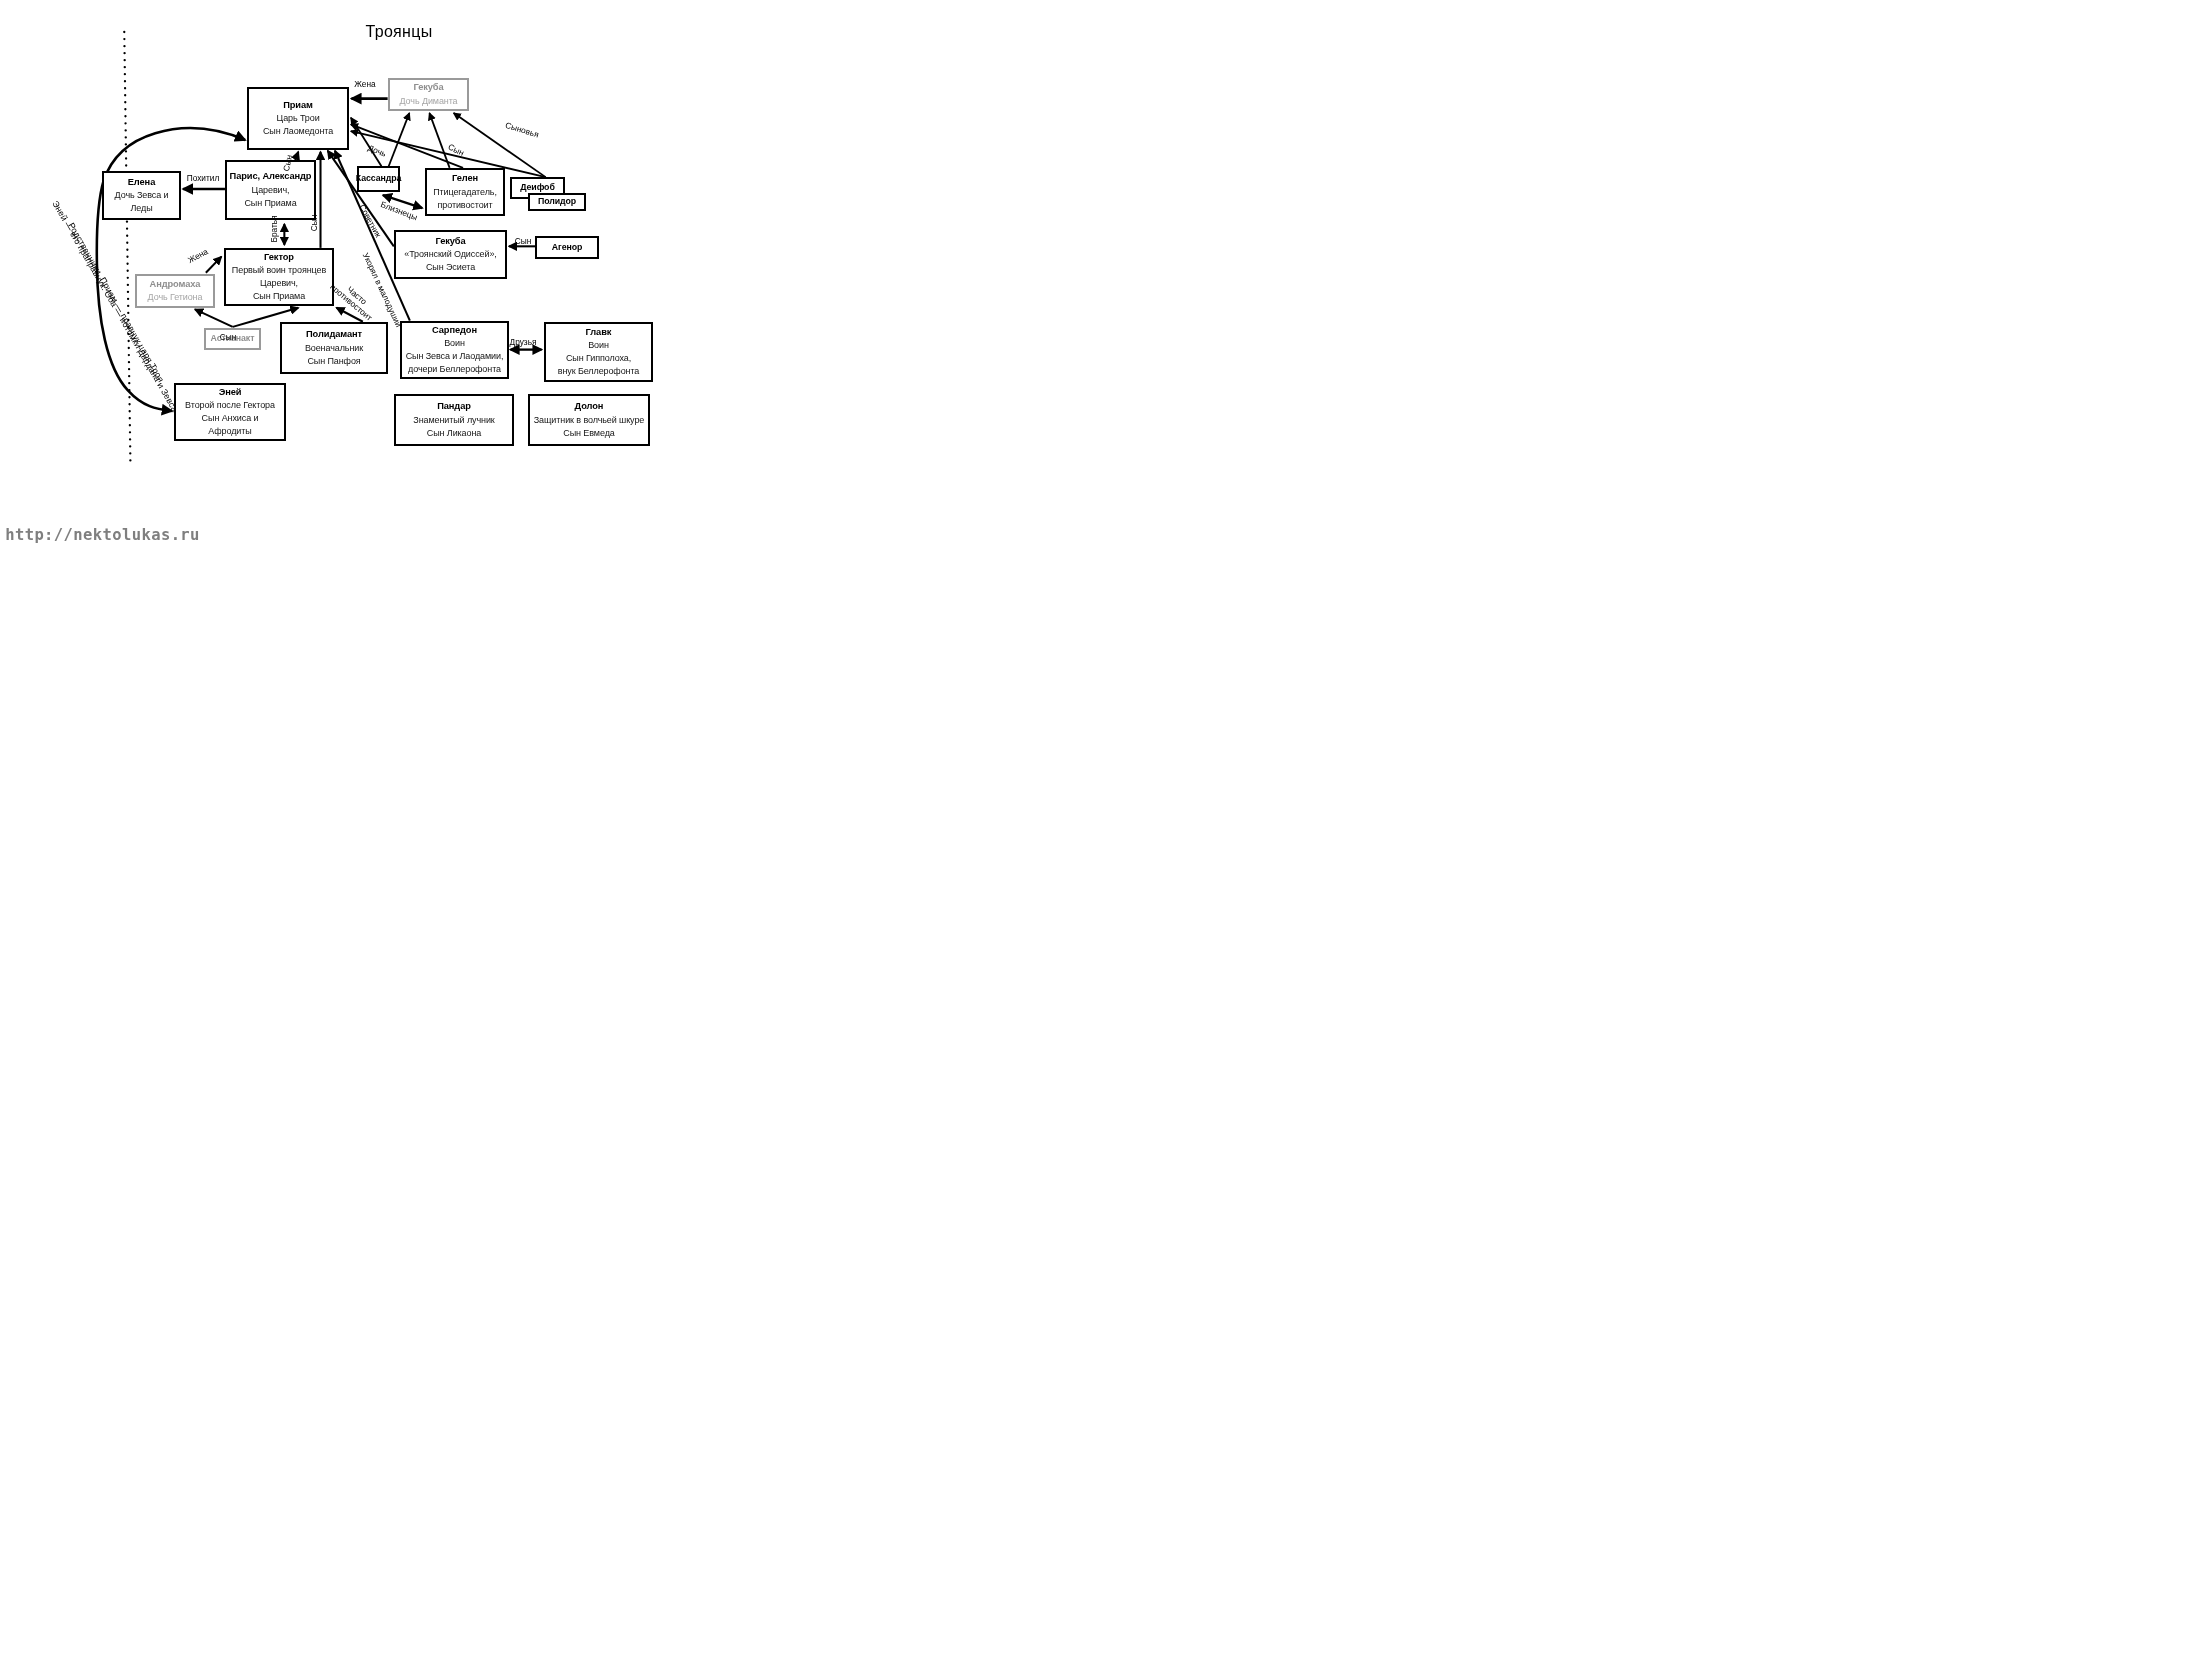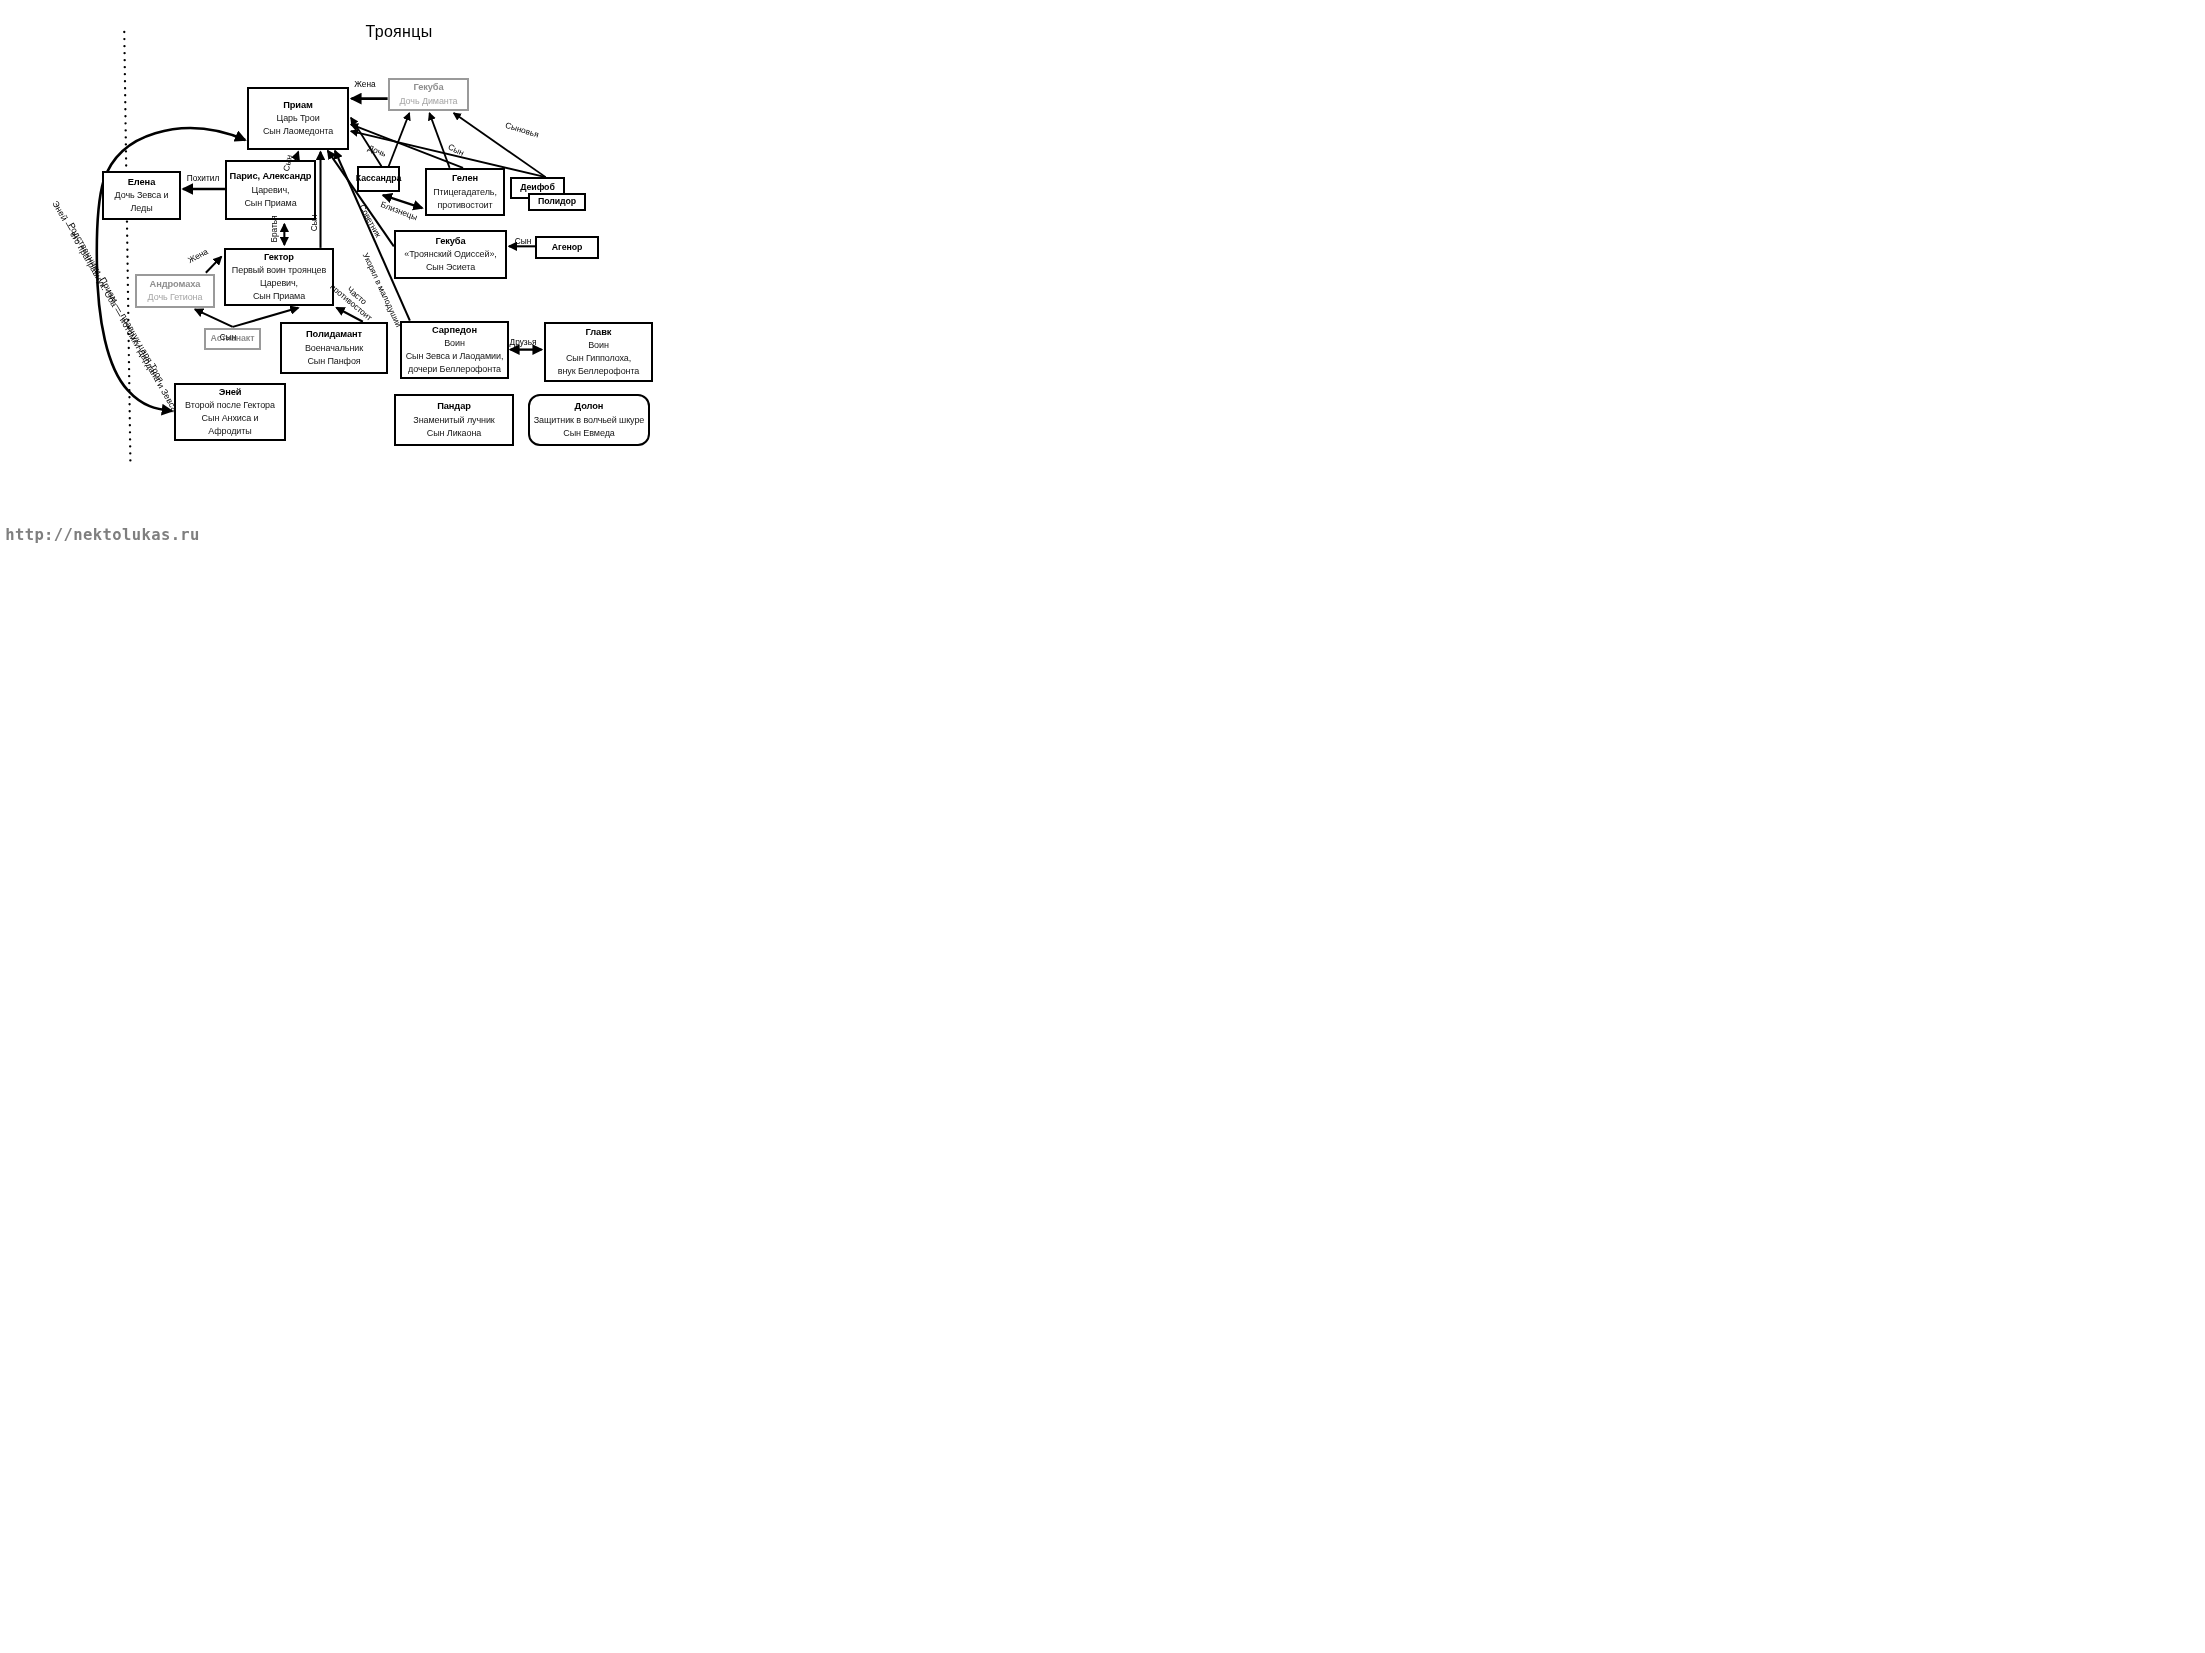--- a/index.html
+++ b/index.html
@@ -169,21 +169,21 @@
     <div class="d">Сын Анхиса и</div>
     <div class="d">Афродиты</div>
   </div>
 
   <div class="node" style="left:394px;top:394px;width:120px;height:52px;">
     <div class="t">Пандар</div>
     <div class="d">Знаменитый лучник</div>
     <div class="d">Сын Ликаона</div>
   </div>
 
-  <div class="node" style="left:528px;top:394px;width:122px;height:52px;border-radius:12px;">
+  <div class="node" style="left:528px;top:394px;width:122px;height:52px;">
     <div class="t">Долон</div>
     <div class="d">Защитник в волчьей шкуре</div>
     <div class="d">Сын Евмеда</div>
   </div>
 
   <span class="lbl" style="left:365px;top:84px;">Жена</span>
   <span class="lbl" style="left:377px;top:151px;transform:translate(-50%,-50%) rotate(22deg);">Дочь</span>
   <span class="lbl" style="left:456px;top:150px;transform:translate(-50%,-50%) rotate(25deg);">Сын</span>
   <span class="lbl" style="left:522px;top:130px;transform:translate(-50%,-50%) rotate(17deg);">Сыновья</span>
   <span class="lbl" style="left:399px;top:211px;transform:translate(-50%,-50%) rotate(21deg);">Близнецы</span>

